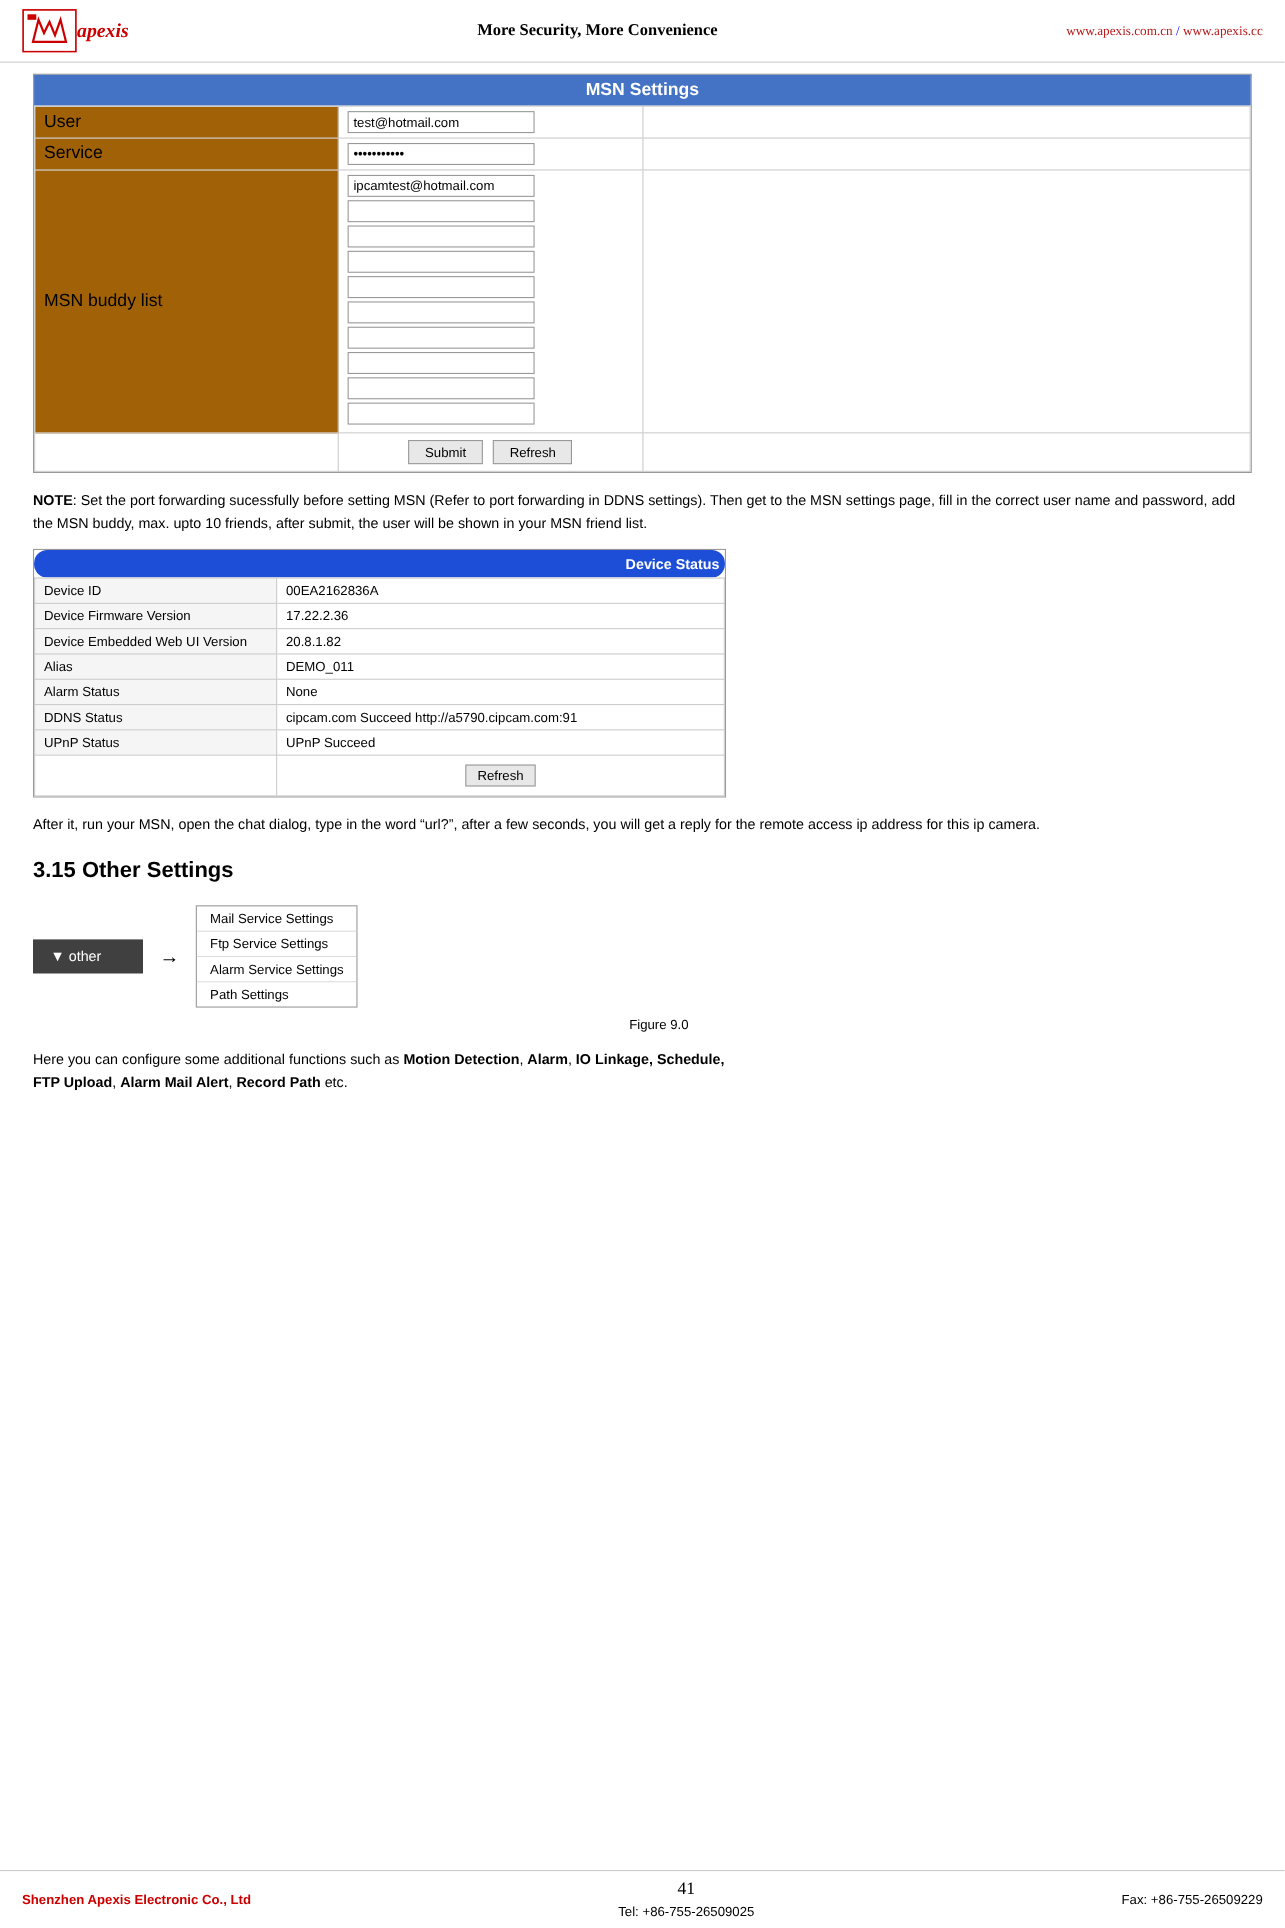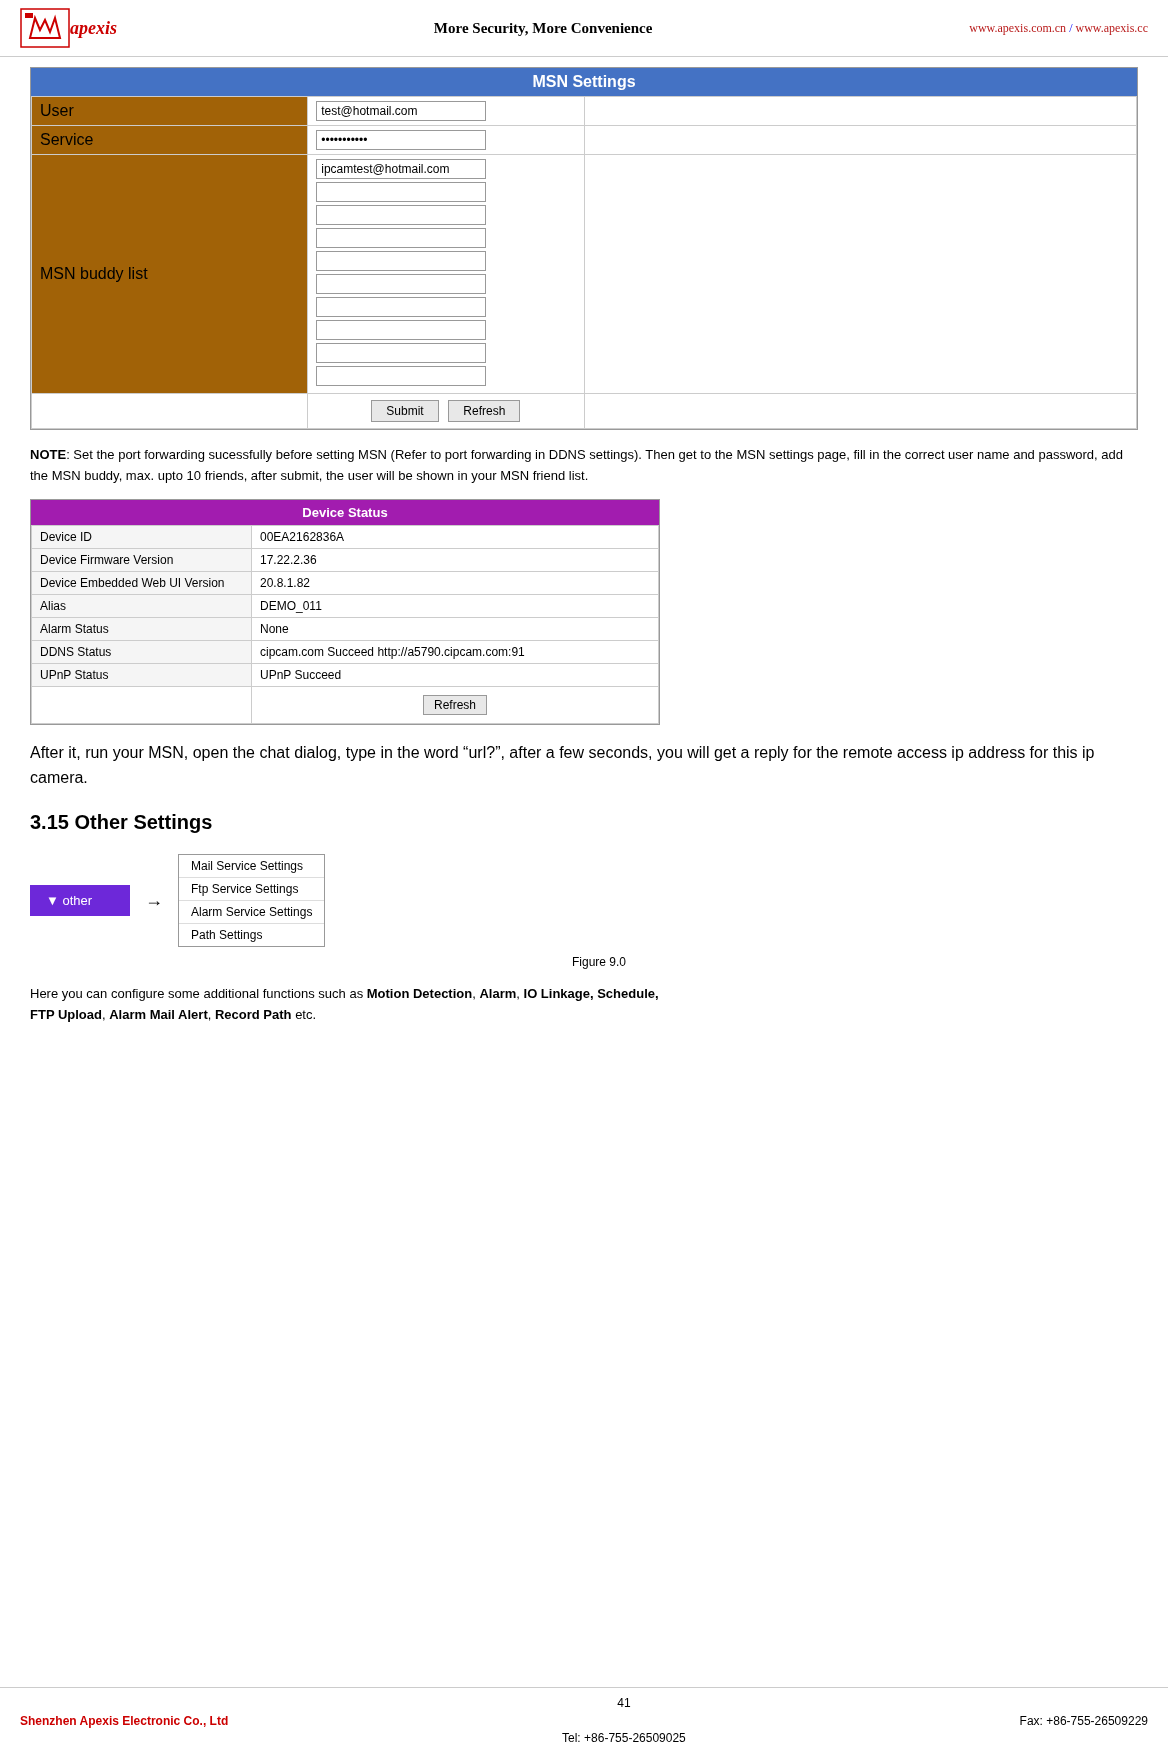--- a/index.html
+++ b/index.html
@@ -119,26 +119,27 @@
     }
 
     
     .device-table-wrapper {
       border: 1px solid #999;
       margin-bottom: 15px;
       display: inline-block;
       min-width: 630px;
     }
     .device-table-header {
-      background: #a21caf;
+      background: #1d4ed8;
       color: #fff;
-      text-align: center;
+      text-align: right;
       font-weight: bold;
       font-size: 13px;
       padding: 5px;
+      border-radius: 12px;
     }
     .device-table {
       width: 100%;
       border-collapse: collapse;
     }
     .device-table td {
       border: 1px solid #ccc;
       padding: 4px 8px;
       font-size: 12px;
     }
@@ -161,41 +162,41 @@
       border: 1px solid #999;
       padding: 2px 10px;
       font-size: 12px;
       cursor: pointer;
       display: block;
       margin: 4px auto;
     }
 
     
     .after-status {
-      font-size: 16px;
+      font-size: 13px;
       margin-bottom: 20px;
       line-height: 1.6;
     }
 
     
     .section-heading {
       font-size: 20px;
       font-weight: bold;
       margin-bottom: 20px;
       margin-top: 10px;
     }
 
     
     .other-settings-figure {
       display: flex;
       align-items: center;
       margin-bottom: 8px;
     }
     .other-btn {
-      background: #6d28d9;
+      background: #404040;
       color: #fff;
       border: none;
       padding: 8px 16px;
       font-size: 13px;
       cursor: pointer;
       display: flex;
       align-items: center;
       gap: 6px;
       min-width: 100px;
     }
@@ -241,22 +242,23 @@
       display: flex;
       justify-content: space-between;
       align-items: center;
       font-size: 12px;
     }
     .footer-center {
       text-align: center;
     }
     .page-number {
       text-align: center;
-      font-size: 12px;
-      margin-bottom: 21px;
+      font-size: 16px;
+      margin-bottom: 4px;
+      font-family: Liberation Serif, serif;
     }
     .footer-company {
       color: #c00;
       font-weight: bold;
       font-size: 12px;
     }
 
     
     .apexis-logo {
       display: flex;

